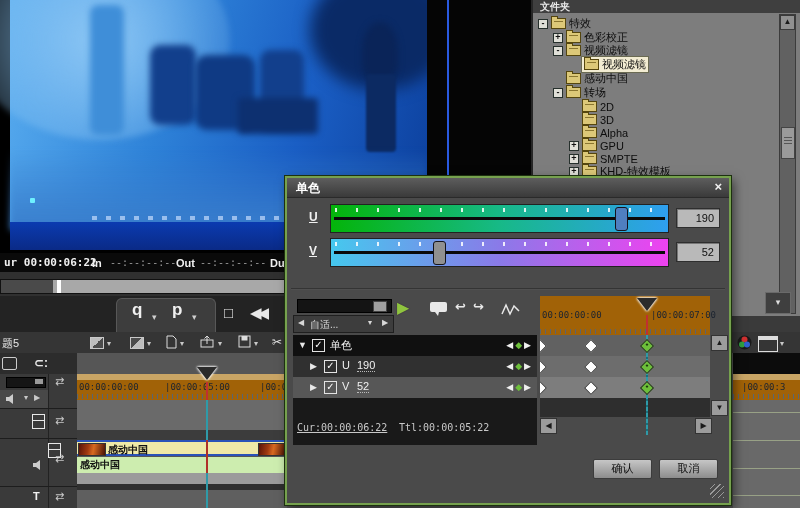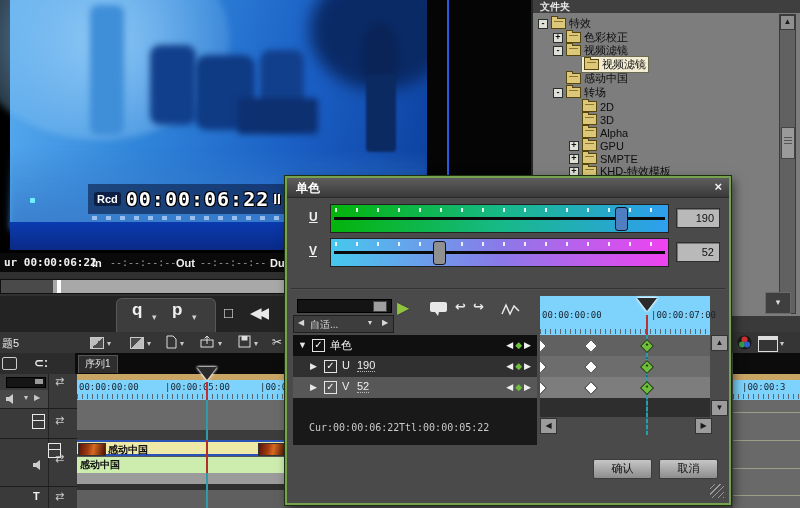--- a/index.html
+++ b/index.html
@@ -72,21 +72,21 @@
   .tl-row2{position:absolute;left:0;top:353px;width:77px;height:21px;background:#2c2c2c;z-index:3;}
   .tabstrip{position:absolute;left:75px;top:353px;width:212px;height:21px;background:#0c0c0c;z-index:3;}
   .seqtab{position:absolute;left:3px;top:2px;height:17px;padding:0 6px;background:#2e2e2e;border:1px solid #555;
           border-bottom:none;color:#e0e0e0;font-size:10px;line-height:16px;}
   .hdrcol{position:absolute;left:0;top:374px;width:77px;height:134px;background:#3a3a3a;z-index:3;}
   .hdr-sep{position:absolute;left:0;width:77px;height:1px;background:#1d1d1d;}
   .subdiv{position:absolute;left:48px;top:0;width:1px;height:134px;background:#222;}
   .film{width:11px;height:13px;border:1px solid #e8e8e8;position:relative;}
   .film:after{content:"";position:absolute;left:0;right:0;top:5px;height:1px;background:#e8e8e8;}
   .sync{color:#c8c8c8;font-size:11px;}
-  .ruler{background:#7dd3fc;z-index:3;text-decoration:underline;}
+  .ruler{background:#a16207;z-index:3;text-decoration:underline;}
   .ruler .lbl{position:absolute;top:2px;color:#1c2430;font-size:9px;font-family:"DejaVu Sans Mono",monospace;white-space:nowrap;}
   .ticks{position:absolute;left:0;bottom:1px;width:100%;height:5px;
          background:repeating-linear-gradient(90deg,#5a6570 0 1px,transparent 1px 5px);}
   .tanstrip{position:absolute;height:6px;background:#c9a565;z-index:3;}
   .ph-tri{position:absolute;width:0;height:0;border-left:10px solid transparent;border-right:10px solid transparent;
           border-top:13px solid #2b2b2b;filter:drop-shadow(0 0 1px #fff) drop-shadow(0 0 1px #fff);z-index:6;}
   .vline{position:absolute;width:2px;z-index:5;}
   .clip-y{position:absolute;left:77px;top:440px;width:210px;height:16px;background:#efe9a7;
           border-top:2px solid #2a52b8;border-bottom:2px solid #2a52b8;box-sizing:border-box;z-index:4;}
   .clip-g{position:absolute;left:77px;top:457px;width:210px;height:16px;background:#cdedaf;z-index:4;}
@@ -158,25 +158,20 @@
       <div class="blob" style="left:140px;top:45px;width:46px;height:80px;background:#123f8c;border-radius:10px;"></div>
       <div class="blob" style="left:185px;top:55px;width:60px;height:75px;background:#0f3a84;border-radius:12px;"></div>
       <div class="blob" style="left:250px;top:50px;width:44px;height:80px;background:#123f8c;border-radius:10px;"></div>
       <div class="blob" style="left:228px;top:98px;width:80px;height:36px;background:#0d3070;border-radius:4px;"></div>
       <div class="blob" style="left:352px;top:22px;width:36px;height:58px;background:#0a2458;border-radius:50% 50% 30% 30%;"></div>
       <div class="blob" style="left:356px;top:74px;width:30px;height:78px;background:#0c2a62;border-radius:4px;filter:blur(1px);"></div>
       <div class="blob" style="left:0px;top:150px;width:417px;height:80px;background:linear-gradient(rgba(90,160,230,0),#3a7ecc);border-radius:0;"></div>
     </div>
     <div class="sea"></div>
     <div class="cursor-dot"></div>
-    <div class="tc-bar">
-      <span class="rcd-chip">Rcd</span>
-      <span class="tc-digits">00:00:06:22</span>
-      <span class="pause-gl">II</span>
-    </div>
     <div class="meter"></div>
   </div>
   <div class="black-gap"></div>
   <div class="blue-line"></div>
 
   <div class="statusbar">
     <b class="abs mono" style="left:4px;">ur 00:00:06:22</b>
     <b class="abs" style="left:92px;">In</b>
     <span class="abs dim mono" style="left:110px;">--:--:--:--</span>
     <b class="abs" style="left:176px;">Out</b>
@@ -307,23 +302,20 @@
         <circle cx="10" cy="9.5" r="3" fill="#3060d0"></circle>
     </svg>
     <span class="abs" style="left:758px;top:4px;width:18px;height:11px;border:1px solid #ddd;border-top:4px solid #ddd;"></span>
     <span class="abs dd" style="left:780px;top:7px;">▾</span>
   </div>
 
   <div class="tl-row2">
     <span class="abs" style="left:2px;top:4px;width:13px;height:11px;border:1px solid #ccc;border-radius:2px;"></span>
     <span class="abs" style="left:34px;top:3px;color:#e8e8e8;font-weight:bold;font-size:12px;">⊂:</span>
   </div>
-  <div class="tabstrip">
-    <span class="seqtab">序列1</span>
-  </div>
   <div class="abs" style="left:733px;top:353px;width:67px;height:21px;background:#0c0c0c;z-index:3;"></div>
 
   <div class="hdrcol">
     <div class="subdiv"></div>
     <div class="abs" style="left:6px;top:3px;width:38px;height:9px;background:#151515;border:1px solid #000;">
       <div class="abs" style="left:28px;top:1px;width:8px;height:5px;background:#9a9a9a;"></div>
     </div>
     <span class="abs sync" style="left:55px;top:1px;">⇄</span>
     <div class="abs" style="left:0;top:16px;width:48px;height:18px;background:#484848;">
       <svg class="abs" style="left:5px;top:3px;" width="12" height="12">
@@ -475,21 +467,21 @@
       <span class="dia green" style="left:102px;"></span>
     </div>
     <div class="abs" style="left:253px;top:220px;width:170px;height:19px;background:#2e2e2e;"></div>
 
     <span class="dlg-scrollbtn" style="left:424px;top:157px;">▲</span>
     <span class="dlg-scrollbtn" style="left:424px;top:222px;">▼</span>
     <span class="dlg-scrollbtn" style="left:253px;top:240px;">◀</span>
     <span class="dlg-scrollbtn" style="left:408px;top:240px;">▶</span>
 
     <div class="curttl">
-      <span style="left:16px;">Cur:00:00:06:22</span>
+      <span style="left:4px;text-decoration:underline;">Cur:00:00:06:22</span>
       <span style="left:106px;">Ttl:00:00:05:22</span>
     </div>
 
     <div class="dlg-btn" style="left:306px;">确认</div>
     <div class="dlg-btn" style="left:372px;">取消</div>
     <div class="grip"></div>
   </div>
 
 </div>
 

